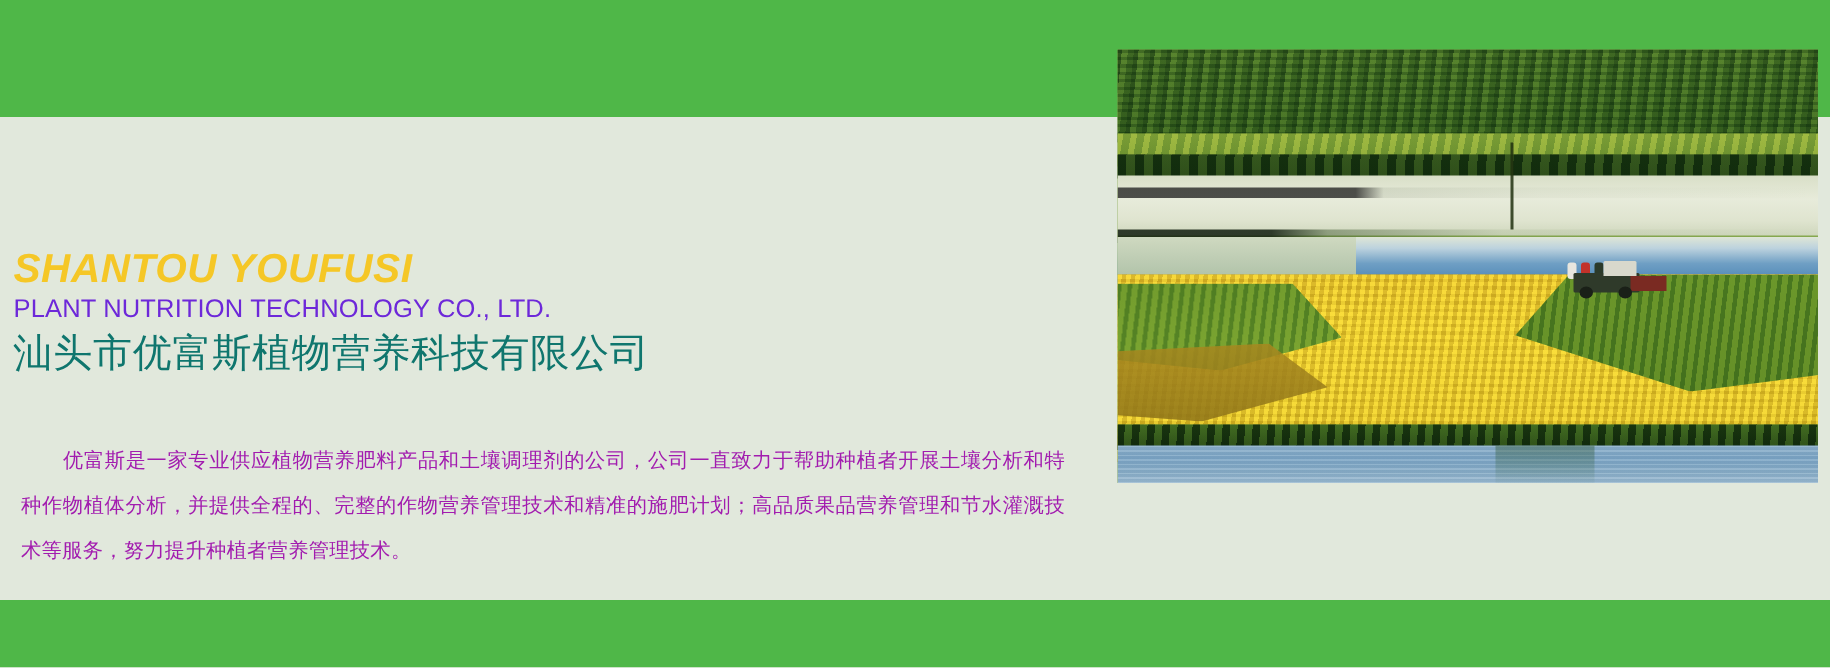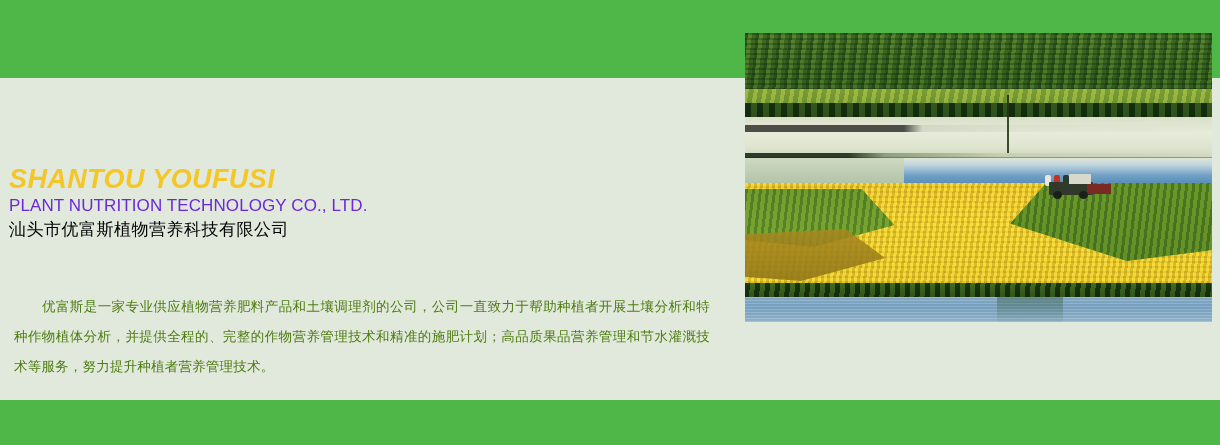--- a/index.html
+++ b/index.html
@@ -64,34 +64,34 @@
     font-weight: normal;
     letter-spacing: 0.1px;
     color: #6d28d9;
     white-space: nowrap;
     line-height: 1;
   }
   .brand-cn {
     position: absolute;
     left: 9px;
     top: 220px;
-    font-size: 17px;
+    font-size: 26px;
     letter-spacing: 0.5px;
-    color: #000000;
+    color: #0f766e;
     white-space: nowrap;
     line-height: 1.2;
   }
   .body-copy {
     position: absolute;
     left: 14px;
     top: 278px;
     width: 696px;
     font-size: 13.5px;
     line-height: 30px;
-    color: #4d7c0f;
+    color: #a21caf;
     text-align: justify;
     text-indent: 28px;
     letter-spacing: 0.2px;
   }
 
   
   .photo {
     position: absolute;
     left: 745px;
     top: 33px;

